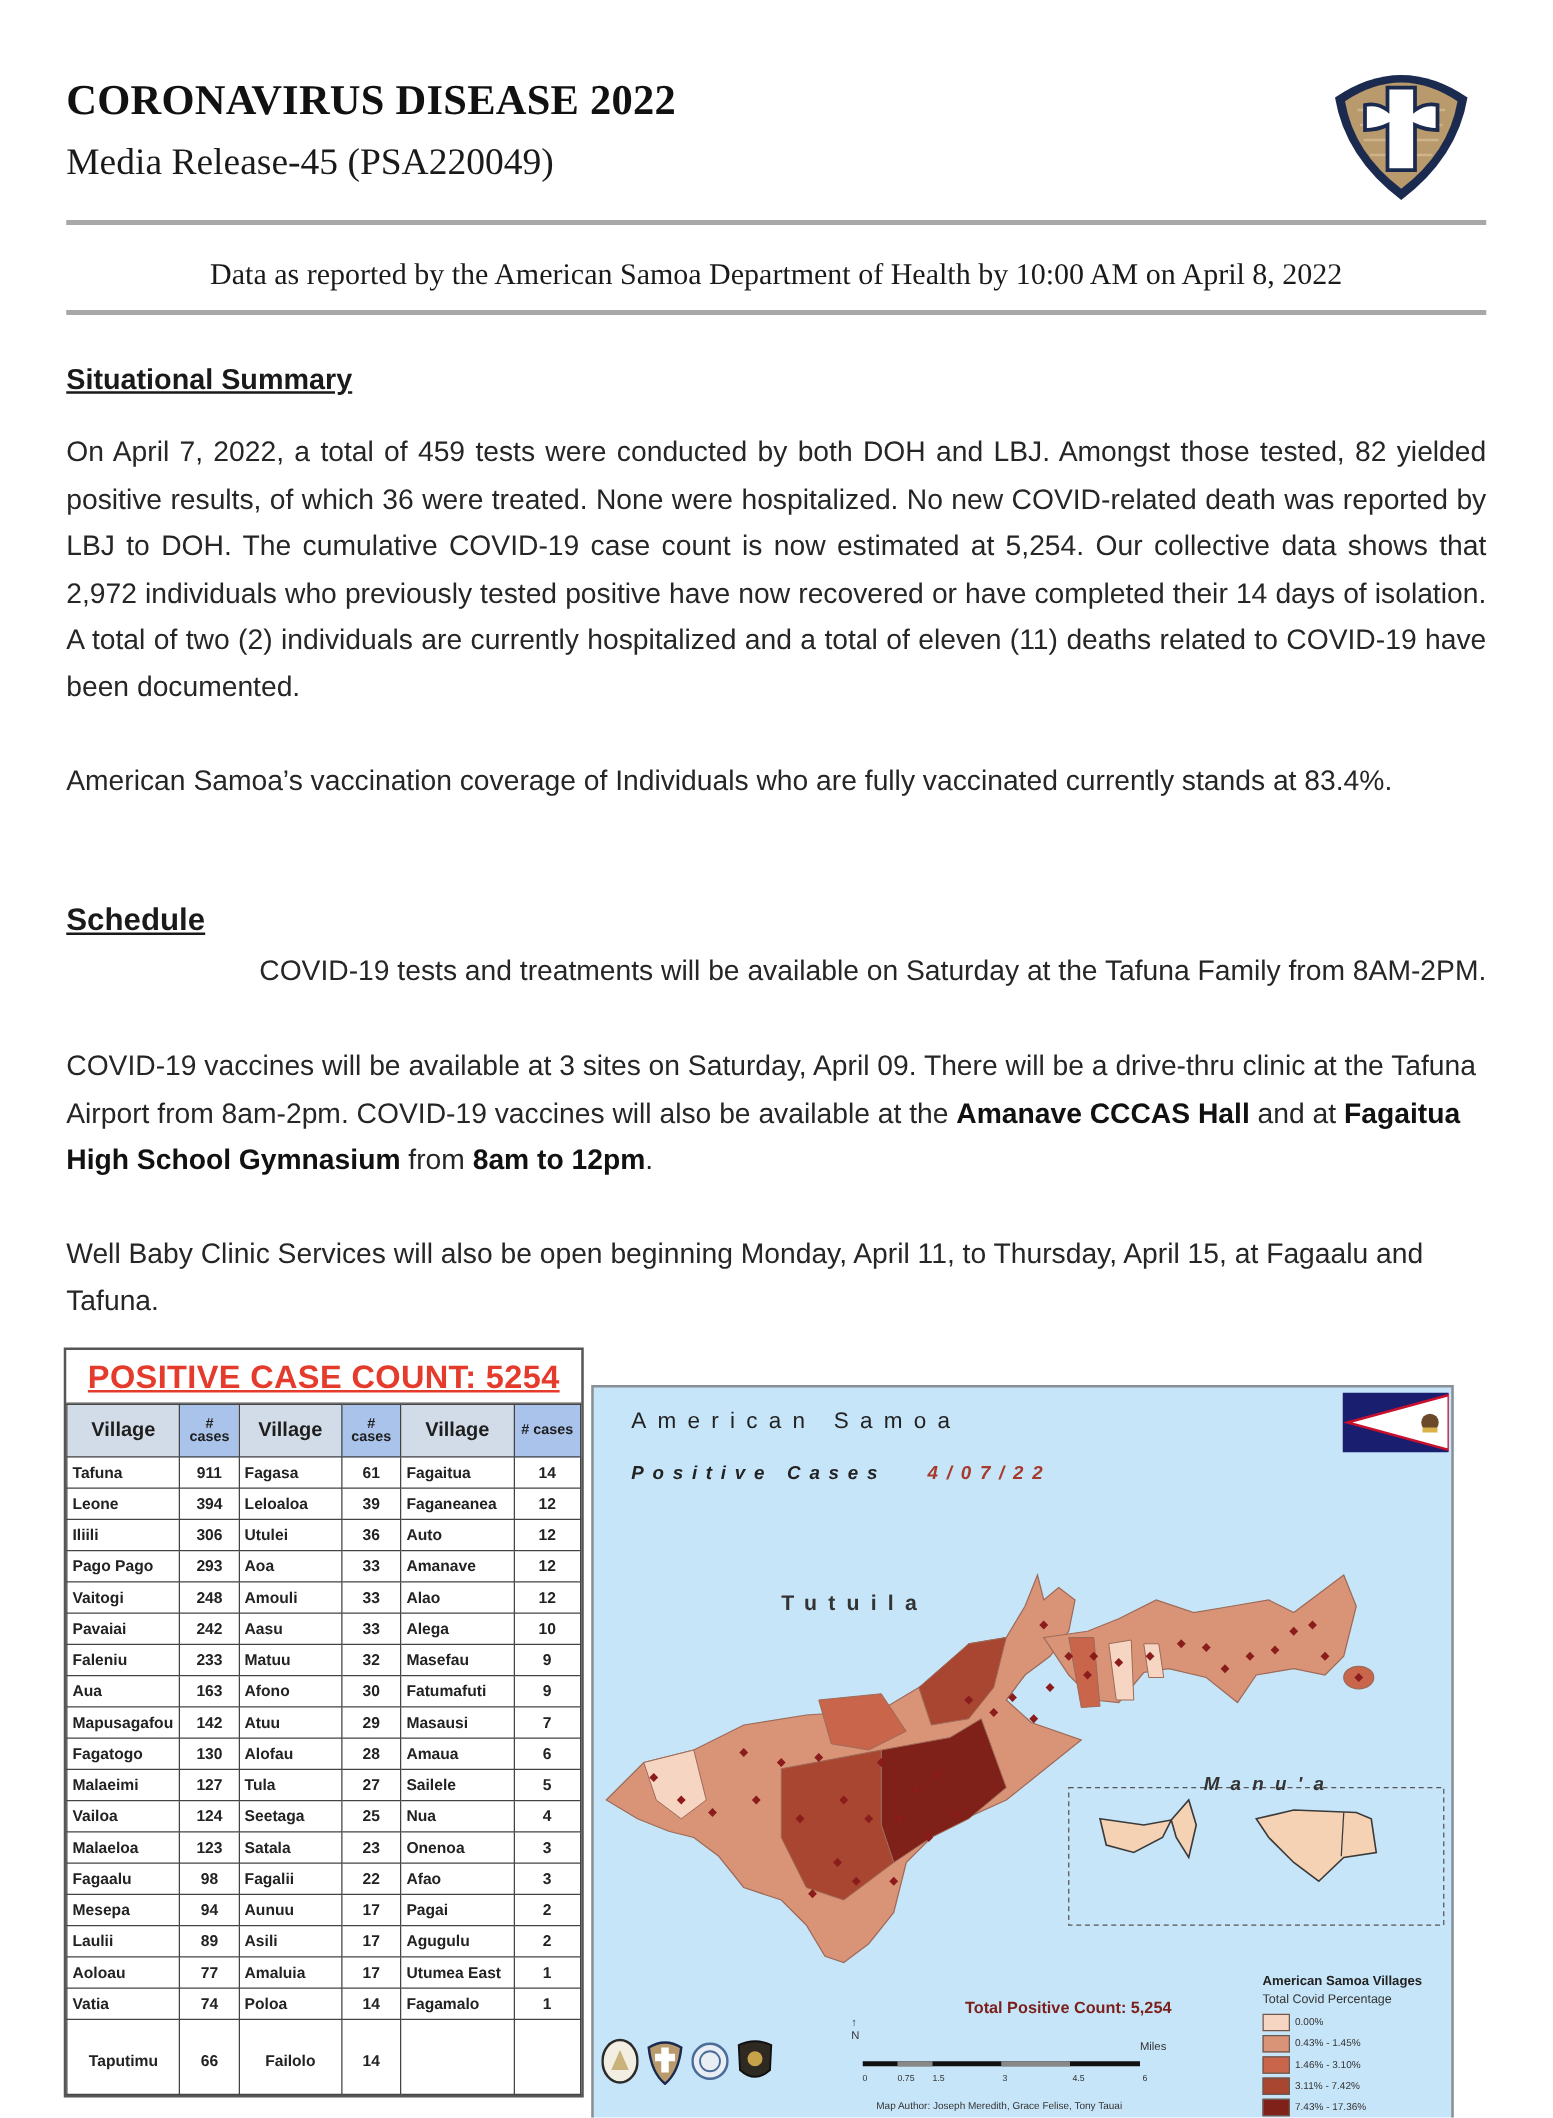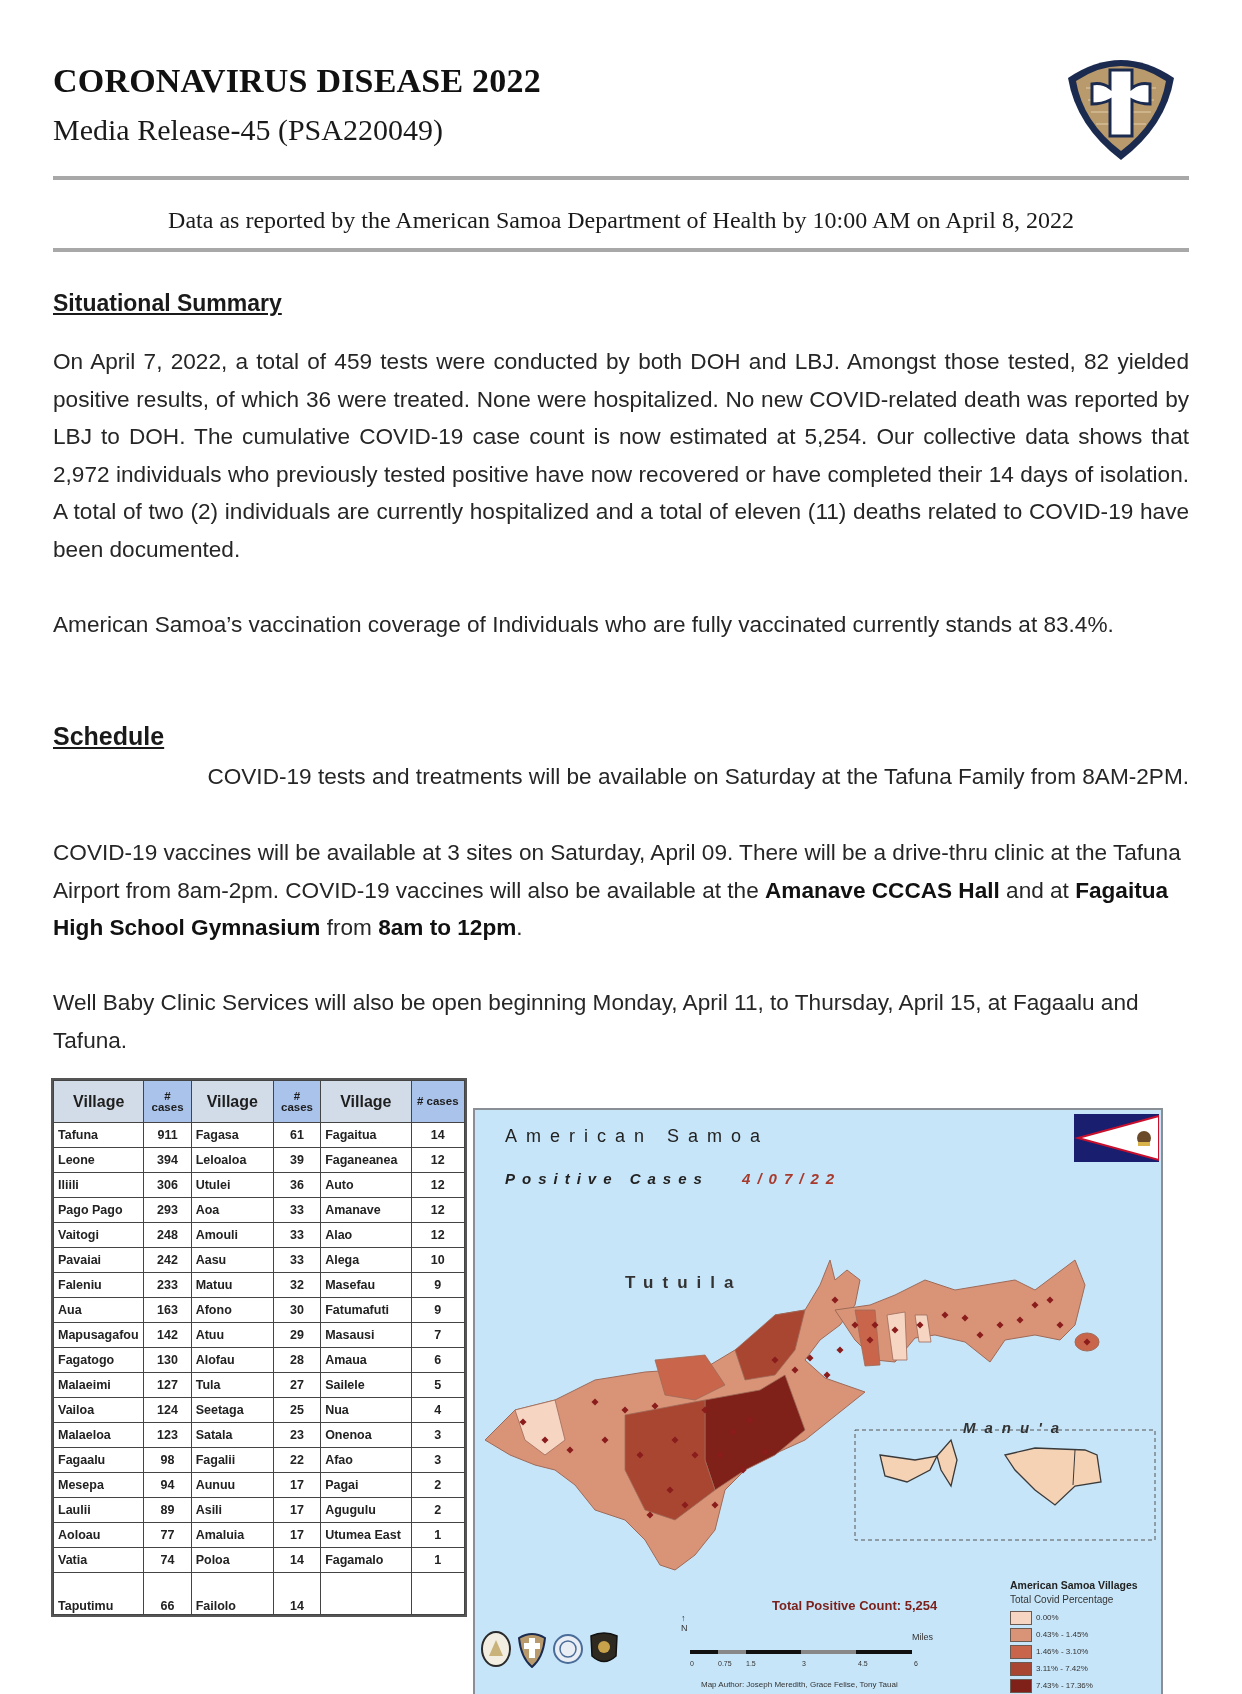--- a/index.html
+++ b/index.html
@@ -28,21 +28,21 @@
 
   
   .case-table-wrap { position: absolute; left: 51px; top: 1078px; width: 412px; border: 2px solid #555; background: #fff; }
   .case-title { height: 42px; line-height: 42px; text-align: center; color: #e53b2c; font-weight: bold; font-size: 26px; text-decoration: underline; border-bottom: 1px solid #555; letter-spacing: 0.3px; }
   table.cases { border-collapse: collapse; width: 100%; table-layout: fixed; font-size: 12.5px; }
   table.cases th, table.cases td { border: 1px solid #444; padding: 0 4px; height: 24px; }
   table.cases th { background: #d2dce8; font-weight: bold; font-size: 16px; height: 41px; text-align: center; }
   table.cases th.num { background: #aac3ea; font-size: 11.5px; line-height: 11px; }
   table.cases td { font-weight: bold; color: #222; }
   table.cases td.num { text-align: center; }
-  table.cases tr.last td { height: 40px; vertical-align: bottom; padding-bottom: 1px; }
+  table.cases tr.last td { height: 40px; vertical-align: bottom; padding-bottom: 19px; text-align: center; }
 
   
   .map-panel { position: absolute; left: 473px; top: 1108px; width: 686px; height: 597px; background: #c7e5f8; border: 2px solid #8a8f96; overflow: hidden; }
   .map-title { position: absolute; left: 30px; top: 16px; font-size: 18px; letter-spacing: 9px; color: #222; }
   .map-subtitle { position: absolute; left: 30px; top: 60px; font-size: 15px; letter-spacing: 7px; font-style: italic; font-weight: bold; color: #222; }
   .map-subtitle .date { color: #a73a2c; margin-left: 22px; }
   .flag { position: absolute; right: 2px; top: 4px; width: 85px; height: 48px; }
   .tutuila-label { position: absolute; left: 150px; top: 163px; font-size: 17px; font-weight: bold; letter-spacing: 9px; color: #333; }
   .manua-label { position: absolute; left: 488px; top: 309px; font-size: 15px; font-weight: bold; font-style: italic; letter-spacing: 9px; color: #333; }
   .map-svg { position: absolute; left: 0; top: 0; width: 686px; height: 597px; }
@@ -82,20 +82,21 @@
 <div class="h-under h1 sans">Situational Summary</div>
 <div class="para p1 sans">On April 7, 2022, a total of 459 tests were conducted by both DOH and LBJ. Amongst those tested, 82 yielded positive results, of which 36 were treated. None were hospitalized. No new COVID-related death was reported by LBJ to DOH. The cumulative COVID-19 case count is now estimated at 5,254. Our collective data shows that 2,972 individuals who previously tested positive have now recovered or have completed their 14 days of isolation. A total of two (2) individuals are currently hospitalized and a total of eleven (11) deaths related to COVID-19 have been documented.</div>
 <div class="para p2 sans">American Samoa’s vaccination coverage of Individuals who are fully vaccinated currently stands at 83.4%.</div>
 
 <div class="h-under h2 sans">Schedule</div>
 <div class="para p3 sans">COVID-19 tests and treatments will be available on Saturday at the Tafuna Family  from 8AM-2PM.</div>
 <div class="para p4 sans"><span>COVID-19 vaccines will be available at 3 sites on Saturday, April 09. There will be a drive-thru clinic at the Tafuna Airport from 8am-2pm. COVID-19 vaccines will also be available at the </span><b>Amanave CCCAS Hall</b><span> and at </span><b>Fagaitua High School Gymnasium</b><span> from </span><b>8am to 12pm</b><span>.</span></div>
 <div class="para p5 sans">Well Baby Clinic Services will also be open beginning Monday, April 11, to Thursday, April 15, at Fagaalu and Tafuna.</div>
 
 <div class="case-table-wrap sans">
+  <div class="case-title">POSITIVE CASE COUNT: 5254</div>
   <table class="cases">
     <colgroup>
       <col style="width:22%">
         <col style="width:11.5%">
         <col style="width:20%">
         <col style="width:11.5%">
         <col style="width:22%">
         <col style="width:13%">
     </colgroup>
     <thead>

